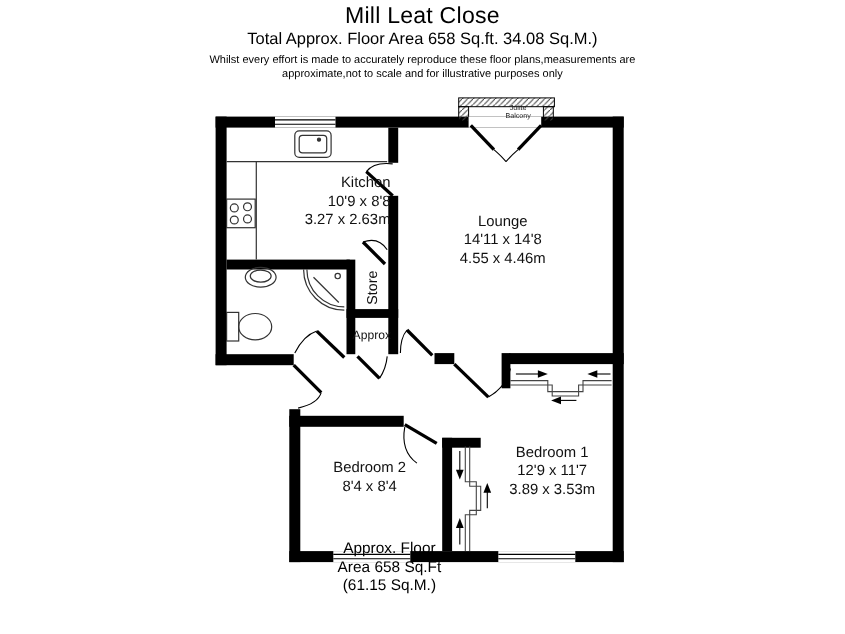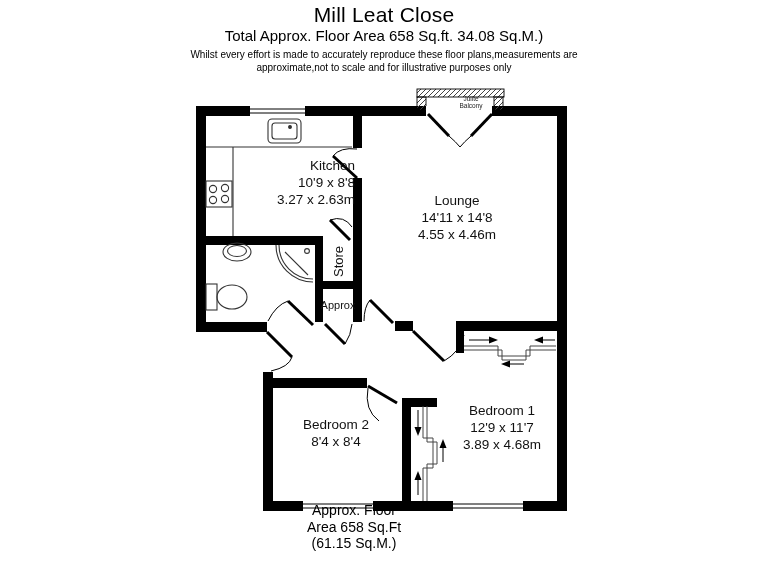--- a/index.html
+++ b/index.html
@@ -13,21 +13,21 @@
   .disclaimer{left:0;top:49px;width:768px;font-size:10px;line-height:12.5px;}
   .room-label{font-size:13.5px;line-height:17px;color:#111;}
   .lbl-kitchen{left:215px;top:157px;width:140px;text-align:right;}
   .lbl-lounge{left:387px;top:192px;width:140px;}
   .lbl-bed1{left:426px;top:402px;width:152px;}
   .lbl-bed2{left:264px;top:416px;width:144px;}
   .lbl-store{left:321px;top:238px;width:36px;height:46px;display:flex;align-items:center;justify-content:center;}
   .lbl-store span{transform:rotate(-90deg);font-size:13px;white-space:nowrap;color:#111;}
   .lbl-boiler{left:316px;top:299px;width:44px;font-size:11px;color:#111;}
   .lbl-balcony{left:450px;top:95px;width:42px;font-size:6.5px;line-height:7px;color:#222;}
-  .footer{left:0;top:502px;width:708px;font-size:14px;line-height:16.5px;}
+  .footer{left:0;top:490px;width:708px;font-size:14px;line-height:16.5px;}
 </style>
 </head>
 <body>
 
 <svg id="plan-svg" width="768" height="576" viewBox="0 0 768 576">
   <defs>
     <pattern id="hatch" patternUnits="userSpaceOnUse" width="5" height="5">
       <path d="M0,5 L5,0" stroke="#444" stroke-width="1"></path>
     </pattern>
   </defs>
@@ -204,21 +204,21 @@
 
 <div class="abs lbl-store">
   <span>Store</span>
 </div>
 
 <div class="abs ctr lbl-boiler">Approx</div>
 
 <div class="abs ctr room-label lbl-bed1">
   <div>Bedroom 1</div>
   <div>12'9 x 11'7</div>
-  <div>3.89 x 4.68m</div>
+  <div>3.89 x 3.53m</div>
 </div>
 
 <div class="abs ctr room-label lbl-bed2">
   <div>Bedroom 2</div>
   <div>8'4 x 8'4</div>
 </div>
 
 <div class="abs ctr footer">
   <div>Approx. Floor</div>
   <div>Area 658 Sq.Ft</div>

